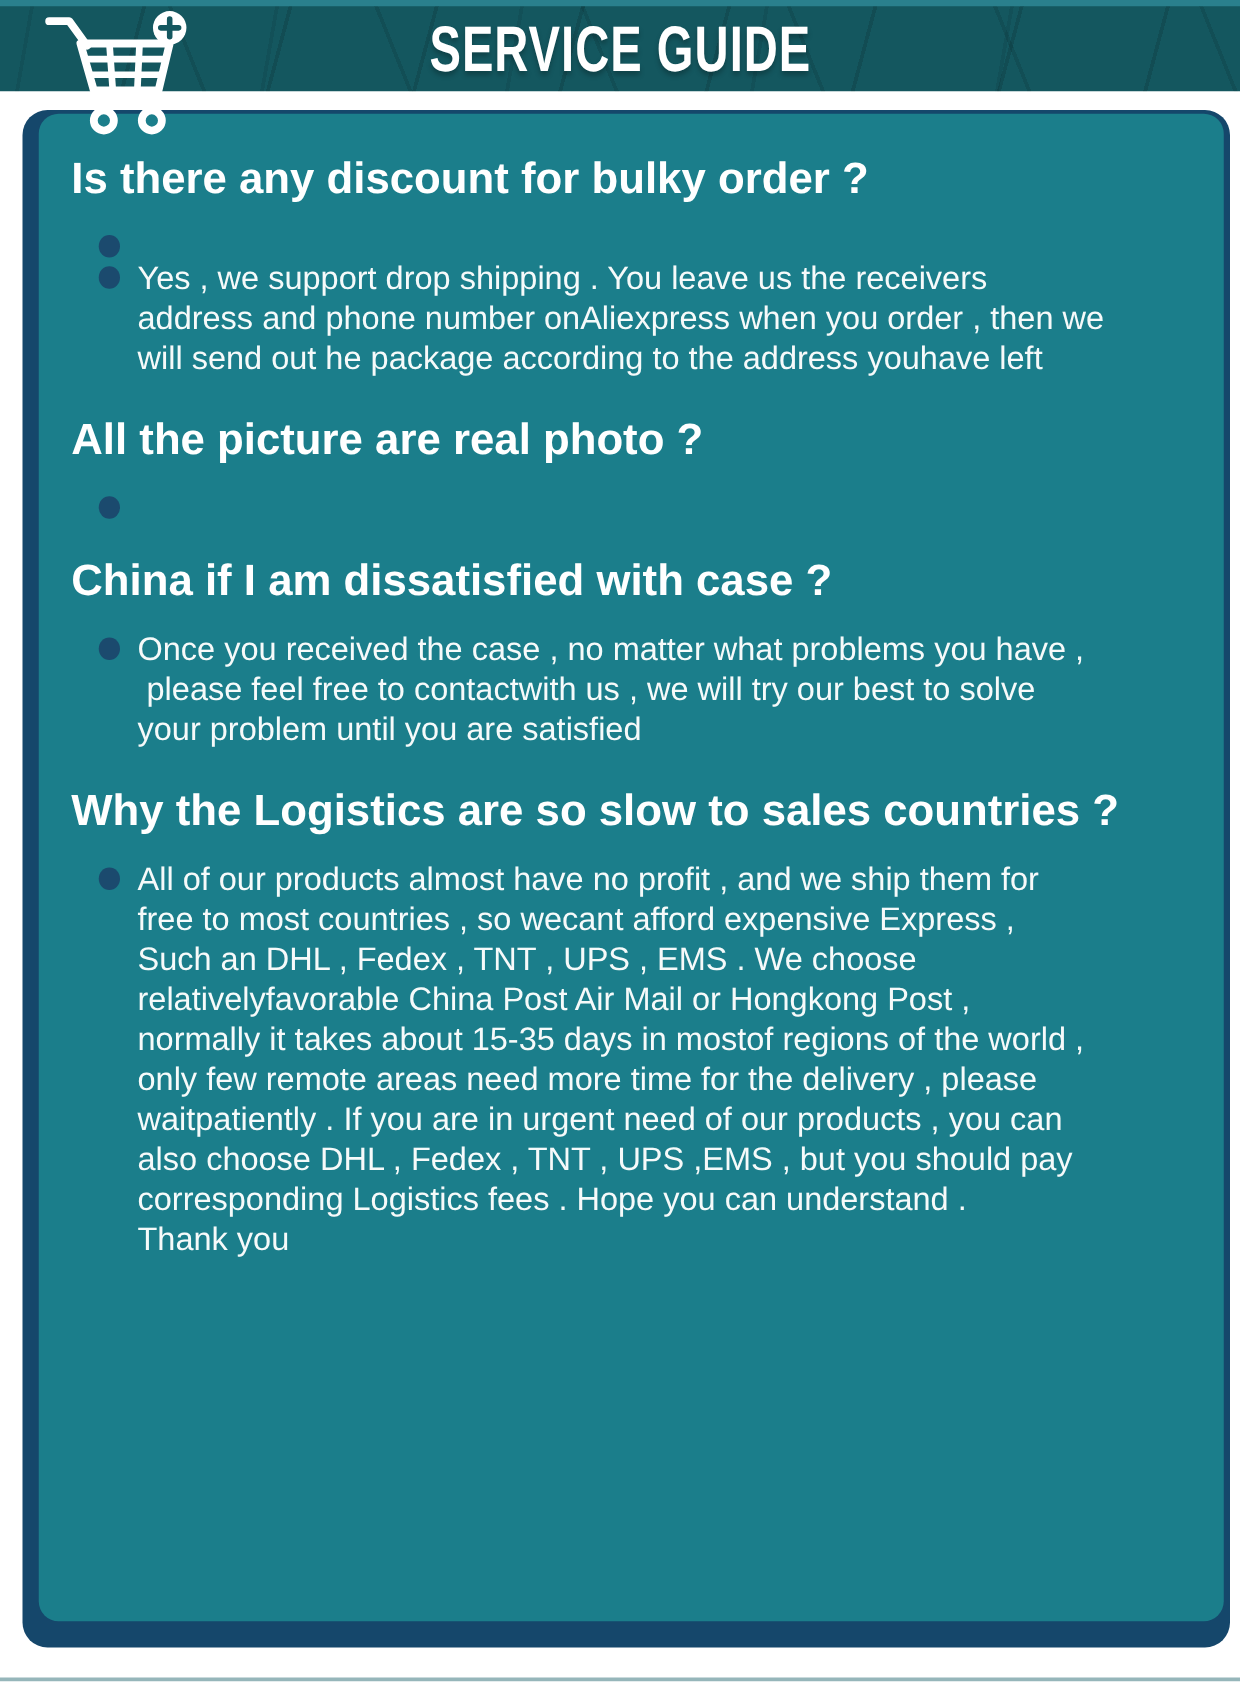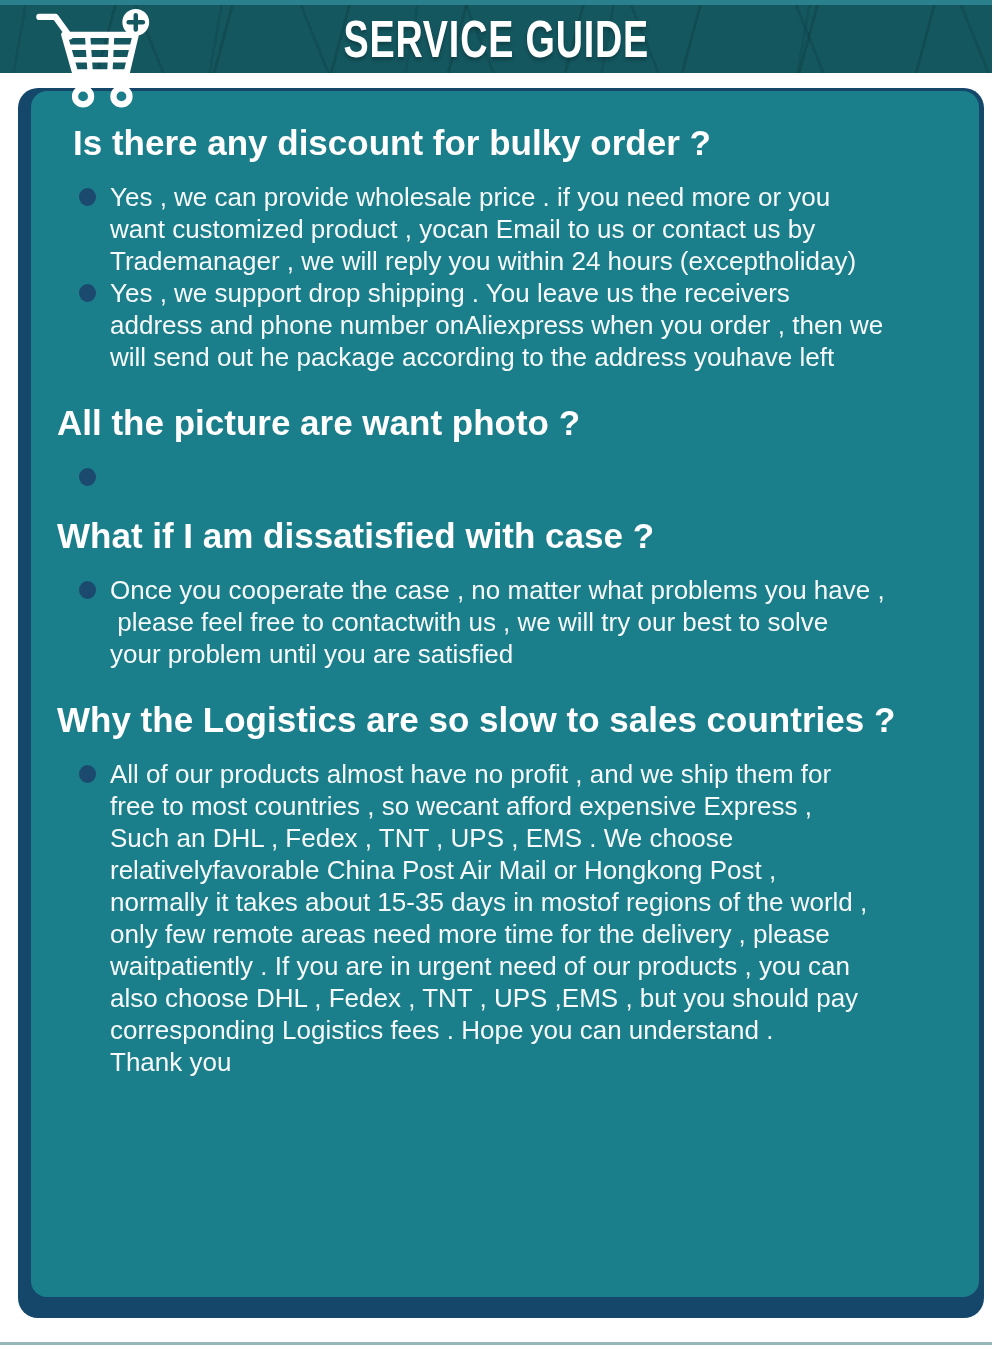--- a/index.html
+++ b/index.html
@@ -81,21 +81,21 @@
     box-sizing: border-box;
     color: #fdfefe;
   }
   .faq-question {
     margin: 30px 0 18px 0;
     font-size: 35px;
     font-weight: bold;
     color: #ffffff;
     letter-spacing: 0px;
   }
-  .faq-item:first-child .faq-question { margin-top: 2px; margin-left: 16px; }
+  .faq-item:first-child .faq-question { margin-top: 2px; }
   .faq-answer-row {
     display: flex;
     align-items: flex-start;
   }
   .bullet {
     flex: 0 0 auto;
     width: 17px;
     height: 18px;
     border-radius: 50%;
     background: #1b4a6e;
@@ -148,47 +148,44 @@
     <path d="M114 8 V24 M106 16 H122" stroke="#14575f" stroke-width="5" stroke-linecap="round"></path>
   </svg>
 
   <div class="card-frame">
     <div class="card-panel">
       <div id="faq-list">
   <div class="faq-item">
     <h2 class="faq-question">Is there any discount for bulky order ?</h2>
     <div class="faq-answer-row">
       <span class="bullet"></span>
-      <p class="faq-answer">Yes , we can provide wholesale price . if you need more or you
-want customized product , yocan Email to us or contact us by
-Trademanager , we will reply you within 24 hours (exceptholiday)</p>
     </div>
   </div>
 
   <div class="faq-item">
     <div class="faq-answer-row">
       <span class="bullet"></span>
       <p class="faq-answer">Yes , we support drop shipping . You leave us the receivers
 address and phone number onAliexpress when you order , then we
 will send out he package according to the address youhave left</p>
     </div>
   </div>
 
   <div class="faq-item">
-    <h2 class="faq-question">All the picture are want photo ?</h2>
-    <div class="faq-answer-row">
-      <span class="bullet"></span>
-    </div>
-  </div>
-
-  <div class="faq-item">
-    <h2 class="faq-question">What if I am dissatisfied with case ?</h2>
-    <div class="faq-answer-row">
-      <span class="bullet"></span>
-      <p class="faq-answer">Once you cooperate the case , no matter what problems you have ,
+    <h2 class="faq-question">All the picture are real photo ?</h2>
+    <div class="faq-answer-row">
+      <span class="bullet"></span>
+    </div>
+  </div>
+
+  <div class="faq-item">
+    <h2 class="faq-question">China if I am dissatisfied with case ?</h2>
+    <div class="faq-answer-row">
+      <span class="bullet"></span>
+      <p class="faq-answer">Once you received the case , no matter what problems you have ,
  please feel free to contactwith us , we will try our best to solve
 your problem until you are satisfied</p>
     </div>
   </div>
 
   <div class="faq-item">
     <h2 class="faq-question">Why the Logistics are so slow to sales countries ?</h2>
     <div class="faq-answer-row">
       <span class="bullet"></span>
       <p class="faq-answer">All of our products almost have no profit , and we ship them for

